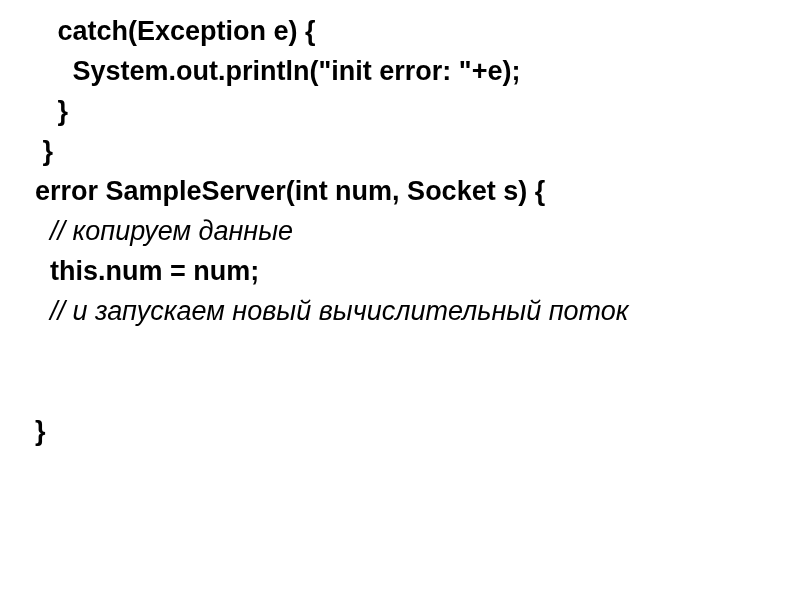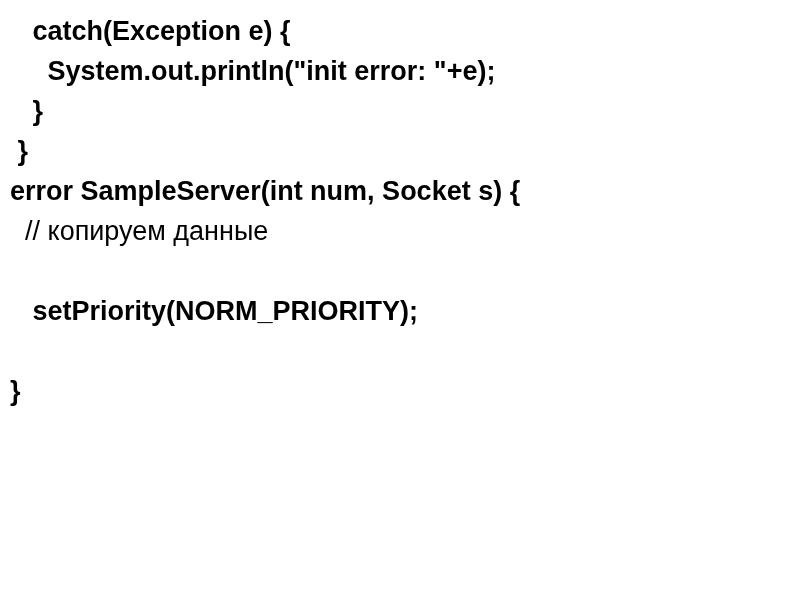--- a/index.html
+++ b/index.html
@@ -9,34 +9,37 @@
       background: #ffffff;
       width: 800px;
       height: 600px;
       box-sizing: border-box;
       font-size: 27px;
       line-height: 1.48;
       color: #000000;
     }
     .line {
       white-space: pre;
+      margin-left: 25px;
     }
     .bold {
       font-weight: 700;
     }
     .italic {
+      font-style: italic;
     }
   </style>
 </head>
 <body>
 
 <div>
   <div class="line bold"><span>   </span><span>catch(Exception e) {</span></div>
   <div class="line bold"><span>     </span><span>System.out.println("init error: "+e);</span></div>
   <div class="line bold"><span>   </span><span>}</span></div>
   <div class="line bold"><span> </span><span>}</span></div>
   <div class="line bold"><span></span><span>error SampleServer(int num, Socket s) {</span></div>
   <div class="line italic"><span>  </span><span>// копируем данные</span></div>
-  <div class="line bold"><span>  </span></div>
-  <div class="line bold"><span>   </span><span>setPriority(NORM_PRIORITY);</span></div>
+  <div class="line bold"><span>  </span><span>this.num = num;</span></div>
+  <div class="line italic"><span>  </span><span>// и запускаем новый вычислительный поток</span></div>
+  <div class="line bold"><span>   </span></div>
   <div class="line bold"><span>   </span></div>
   <div class="line bold"><span></span><span>}</span></div>
 </div>
 
 </body></html>

